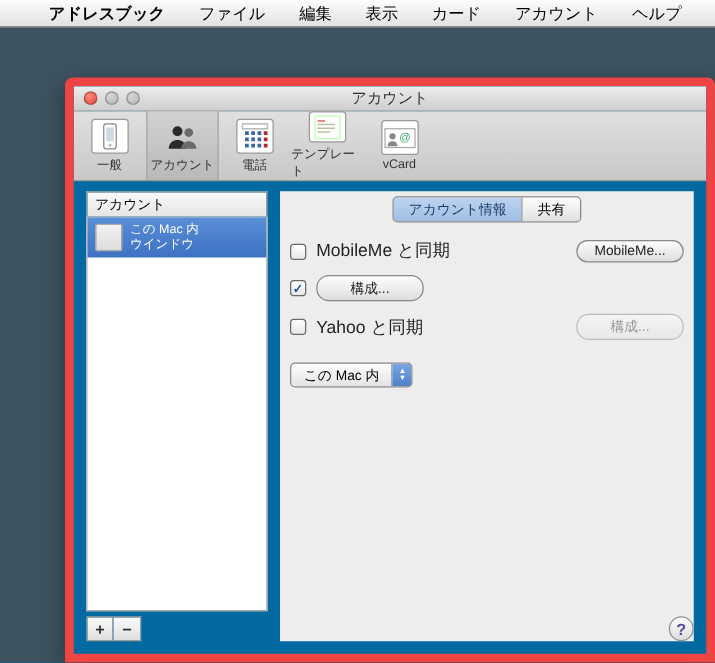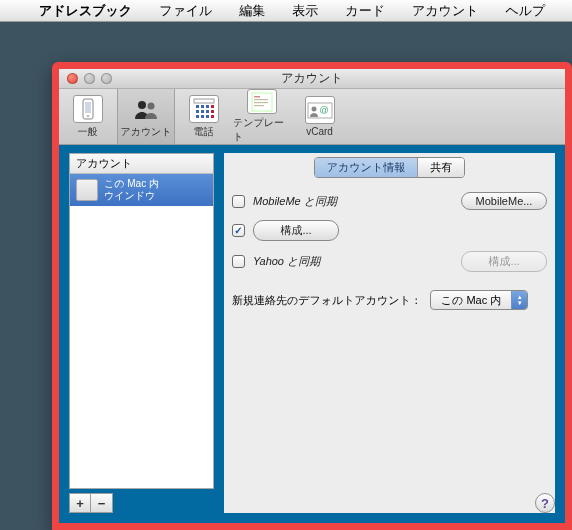--- a/index.html
+++ b/index.html
@@ -187,21 +187,21 @@
   }
   .checkbox {
     width: 13px; height: 13px;
     border: 1px solid #6a6a6a;
     border-radius: 3px;
     background: linear-gradient(to bottom, #fff, #e8e8e8);
     display: flex; align-items: center; justify-content: center;
     font-size: 10px; color: #1a4fa0;
   }
   .checkbox.checked::after { content: "✓"; font-weight: bold; }
-  .synclabel { flex: 1; font-size: 11px; color: #222; font-style: italic; }
+  .synclabel { flex: 1; font-size: 14px; color: #222; }
   .pillbtn {
     min-width: 86px;
     text-align: center;
     padding: 2px 2px;
     border: 1px solid #888;
     border-radius: 10px;
     background: linear-gradient(to bottom, #fdfdfd, #dedede);
     font-size: 11px;
     color: #222;
   }
@@ -381,21 +381,20 @@
         <div class="pillbtn">構成...</div>
       </div>
 
       <div class="syncrow">
         <div class="checkbox"></div>
         <div class="synclabel">Yahoo と同期</div>
         <div class="pillbtn disabled">構成...</div>
       </div>
 
       <div class="defrow">
-        <span>新規連絡先のデフォルトアカウント：</span>
         <div class="popup">
           <span class="popval">この Mac 内</span>
           <span class="popstep">▲<br>▼</span>
         </div>
       </div>
 
       <div class="helpbtn">?</div>
     </div>
   </div>
 </div>

